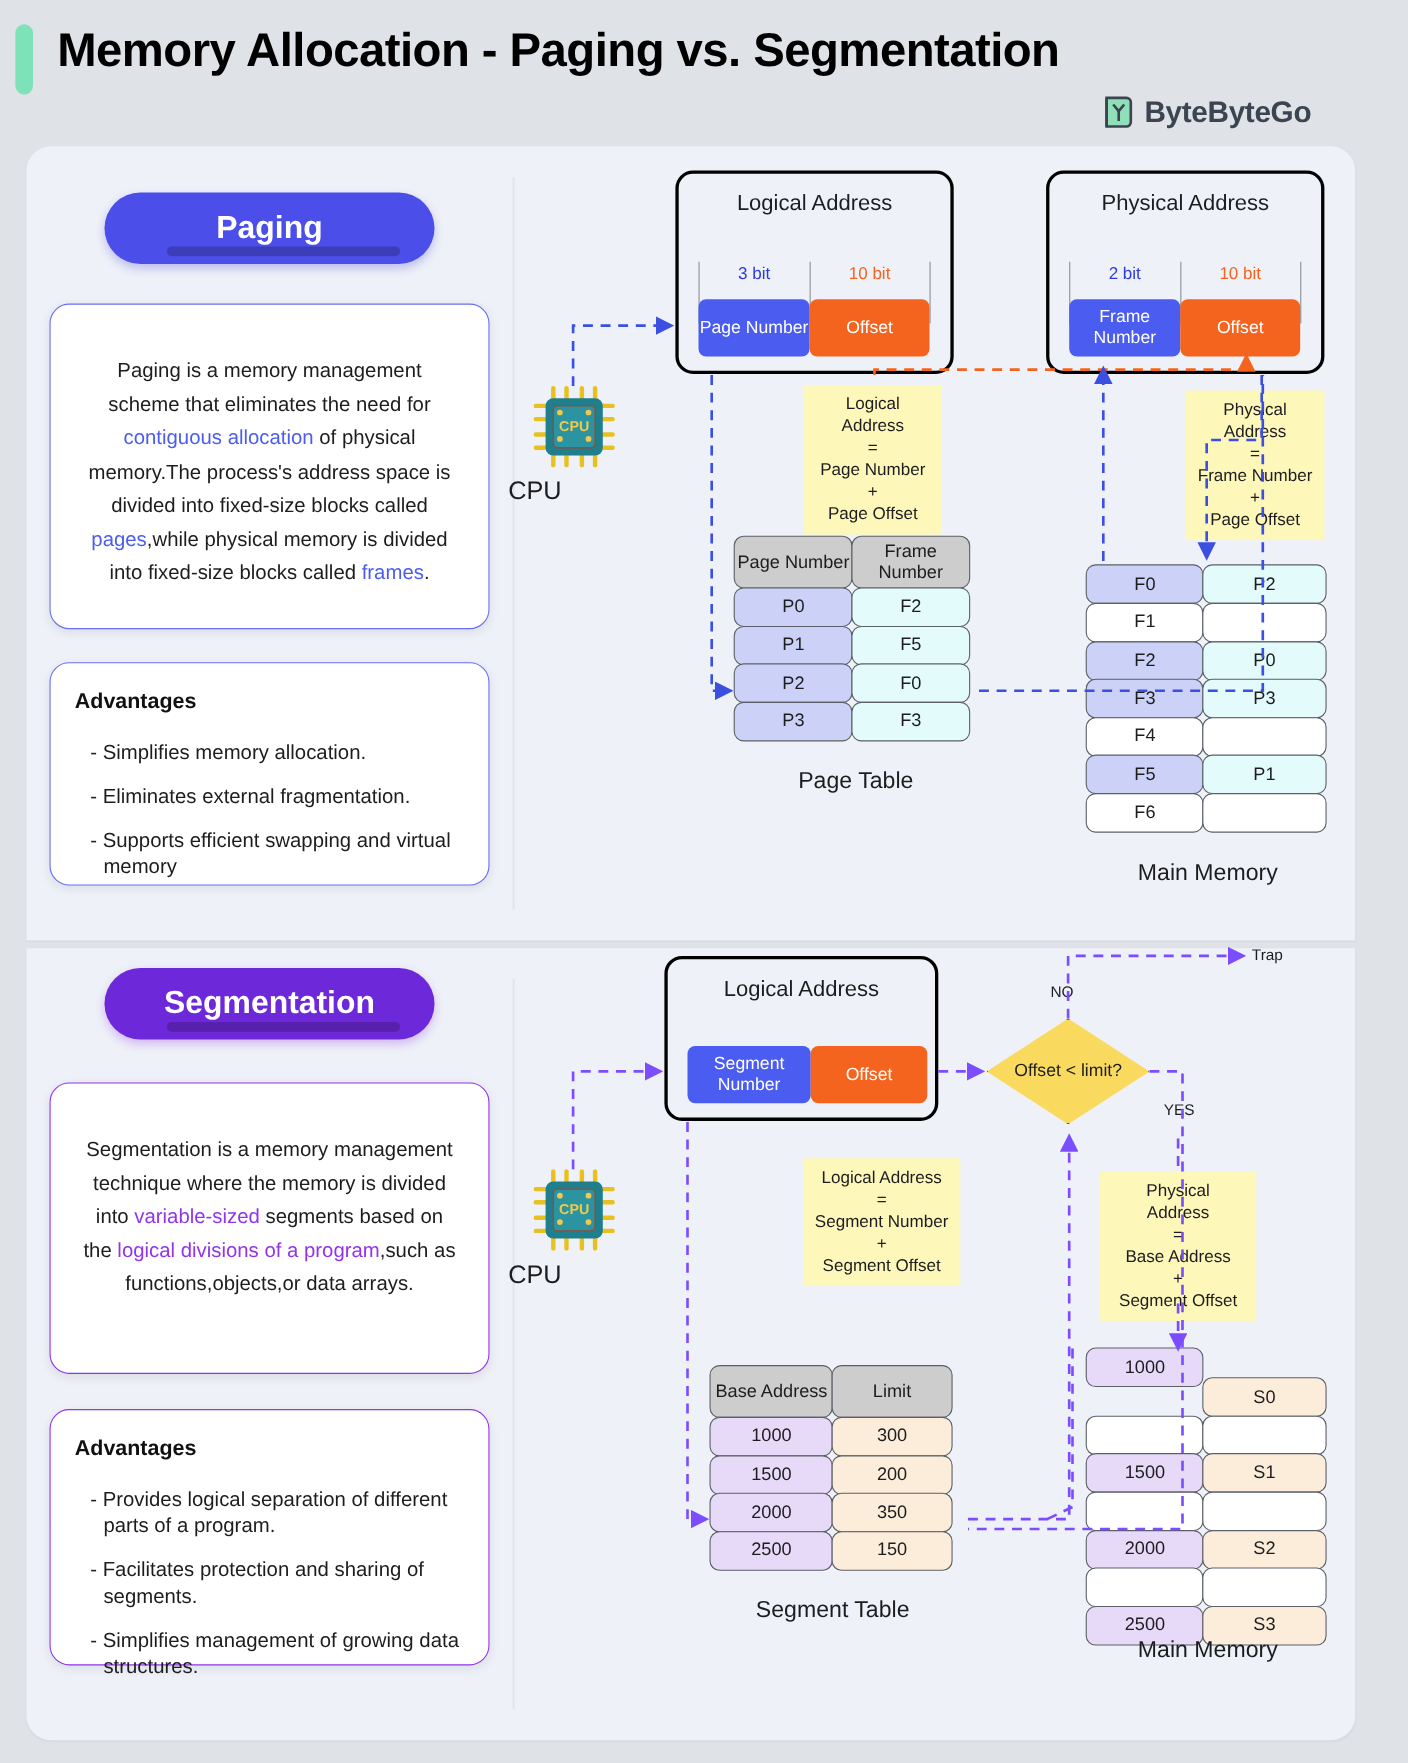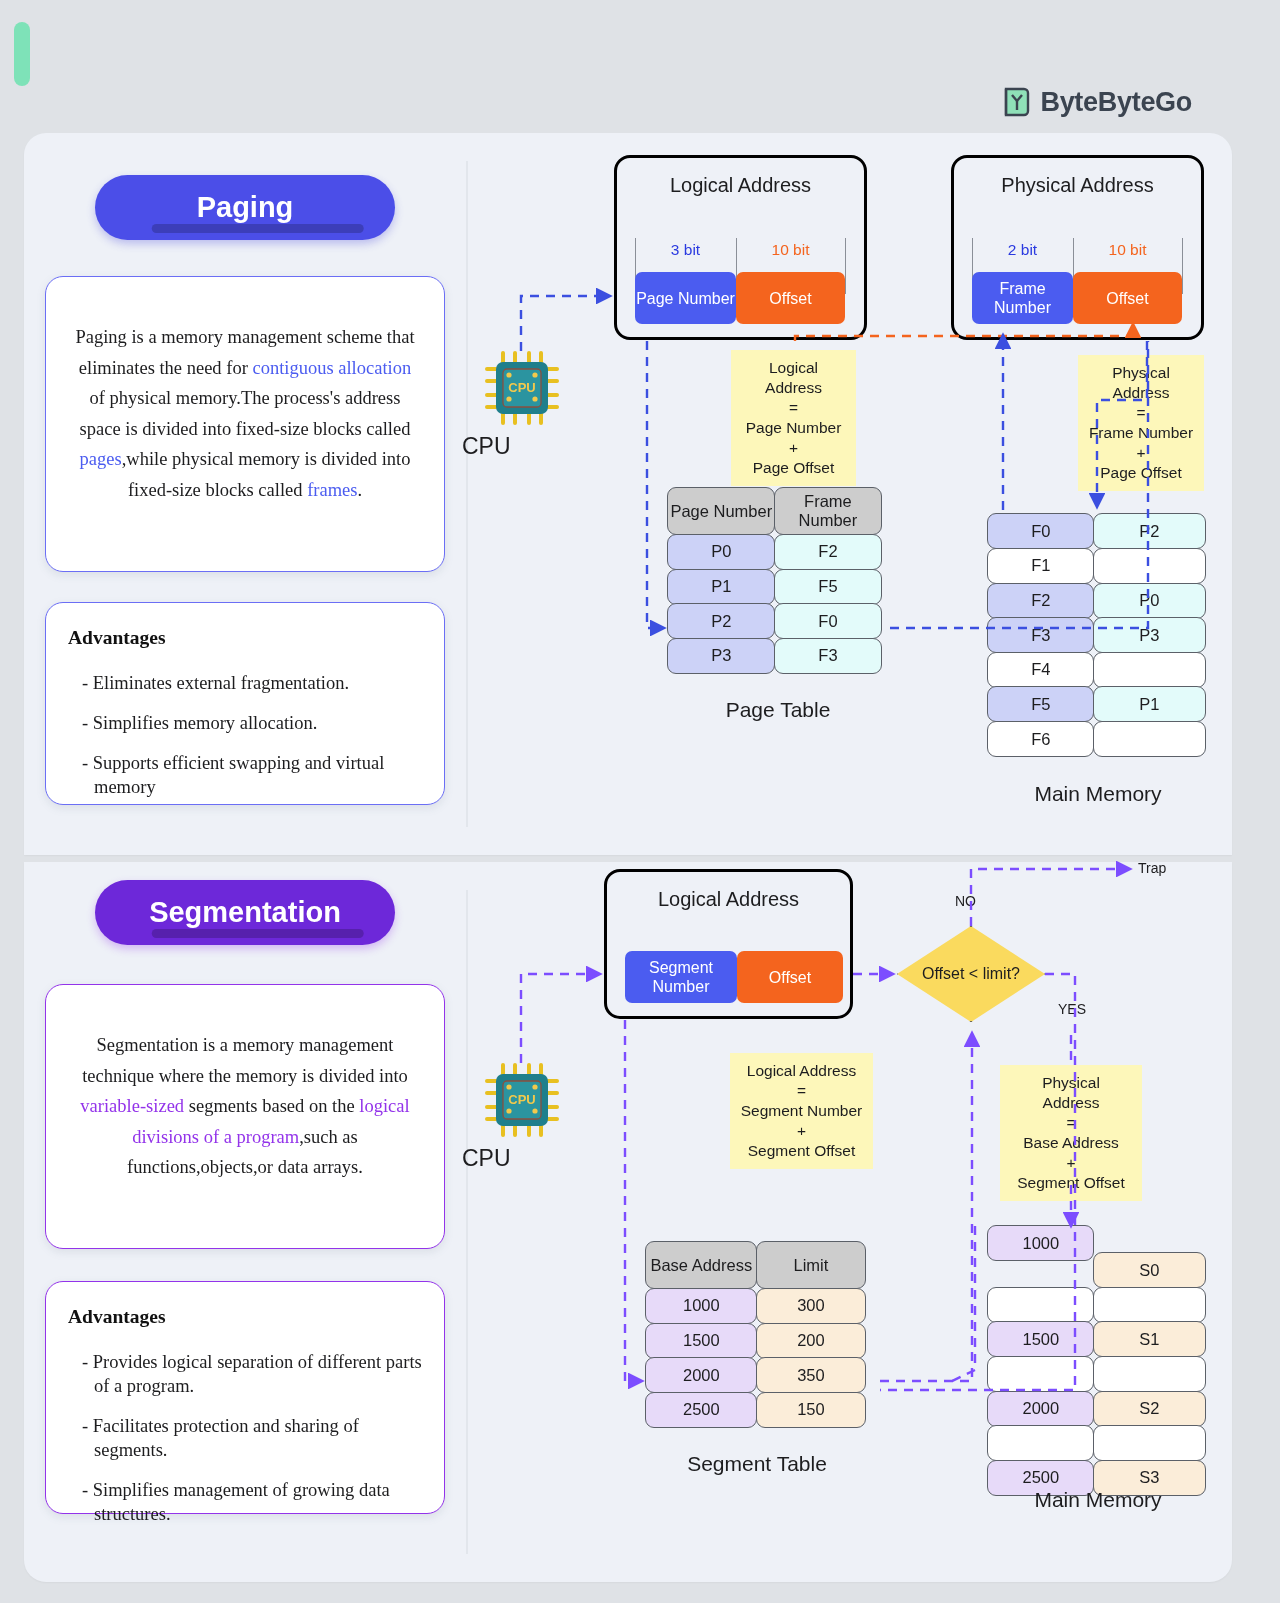--- a/index.html
+++ b/index.html
@@ -56,21 +56,20 @@
     bottom: 7px; width: 212px; height: 9px; border-radius: 5px;
     background: rgba(0,0,0,0.20);
   }
   .pill span { position: relative; z-index: 2; }
   #pill-paging { left: 95px; top: 175px; background: #4b4ee8; box-shadow: 0 4px 9px rgba(70,70,220,0.30); }
   #pill-segmentation { left: 95px; top: 880px; background: #6d28d9; box-shadow: 0 4px 9px rgba(147,51,234,0.30); }
 
   .card {
     position: absolute; background: #fff; border-radius: 18px;
     box-shadow: 0 3px 8px rgba(120,130,150,0.16);
-    font-family: Liberation Serif, serif;
   }
   #card-paging-desc { left: 45px; top: 276px; width: 400px; height: 296px; border: 1.6px solid #6b6ef5; }
   #card-paging-adv  { left: 45px; top: 602px; width: 400px; height: 203px; border: 1.6px solid #6b6ef5; }
   #card-seg-desc    { left: 45px; top: 984px; width: 400px; height: 265px; border: 1.6px solid #9333ea; }
   #card-seg-adv     { left: 45px; top: 1281px; width: 400px; height: 233px; border: 1.6px solid #9333ea; }
 
   .desc-text {
     padding: 0 28px; text-align: center; font-size: 18.5px;
     line-height: 30.5px; color: #1d1d1f;
   }
@@ -162,20 +161,21 @@
   }
   .flow-label { position: absolute; font-size: 14px; color: #1d1d1f; }
 
   svg.overlay { position: absolute; left: 0; top: 0; pointer-events: none; }
 </style>
 </head>
 <body>
 
 <div class="header">
   <div class="accent-bar"></div>
+  <div class="page-title">Memory Allocation - Paging vs. Segmentation</div>
   <div class="brand">
     <svg class="brand-mark" viewBox="0 0 28 32">
       <path d="M3 3 h18 a4 4 0 0 1 4 4 v18 a4 4 0 0 1 -4 4 h-18 z" fill="#8fe0b8" stroke="#3b4450" stroke-width="2.4"></path>
       <path d="M9 9 l5 6 l5 -6" fill="none" stroke="#3b4450" stroke-width="2.4"></path>
       <path d="M14 15 v9" fill="none" stroke="#3b4450" stroke-width="2.4"></path>
       <path d="M3 3 v26" stroke="#3b4450" stroke-width="2.4" fill="none"></path>
     </svg>
     <div class="brand-text">ByteByteGo</div>
   </div>
 </div>
@@ -190,22 +190,22 @@
 
 <div class="card" id="card-paging-desc">
   <div class="desc-text">
     <span>Paging is a memory management scheme that eliminates the need for </span><span class="hl-blue">contiguous allocation</span><span> of physical memory.The process's address space is divided into fixed-size blocks called </span><span class="hl-blue">pages</span><span>,while physical memory is divided into fixed-size blocks called </span><span class="hl-blue">frames</span><span>.</span>
   </div>
 </div>
 
 <div class="card" id="card-paging-adv">
   <div class="adv-title">Advantages</div>
   <div class="adv-list">
+    <div class="adv-item">- Simplifies memory allocation.</div>
     <div class="adv-item">- Eliminates external fragmentation.</div>
-    <div class="adv-item">- Simplifies memory allocation.</div>
     <div class="adv-item">- Supports efficient swapping and virtual memory</div>
   </div>
 </div>
 
 <div class="cpu-block" id="cpu-paging">
   <div class="cpu-chip">
     <svg viewBox="0 0 74 74" width="74" height="74">
       <g stroke="#e8c020" stroke-width="4" stroke-linecap="round">
         <line x1="18" y1="2" x2="18" y2="13"></line>
           <line x1="30" y1="2" x2="30" y2="13"></line>

